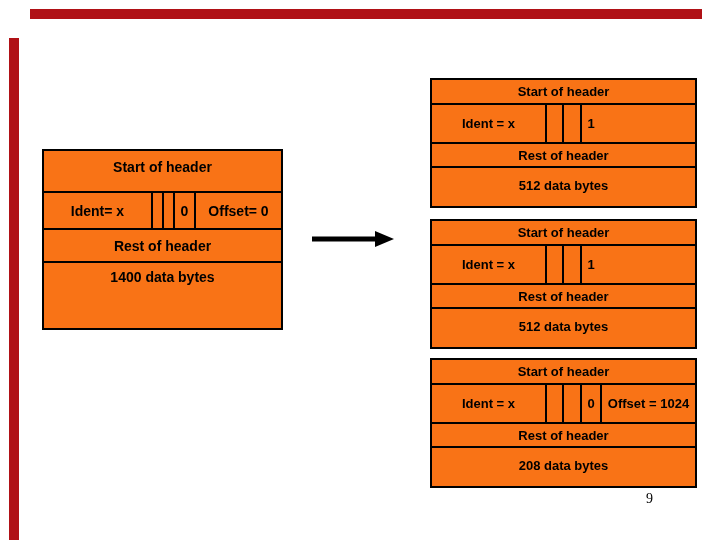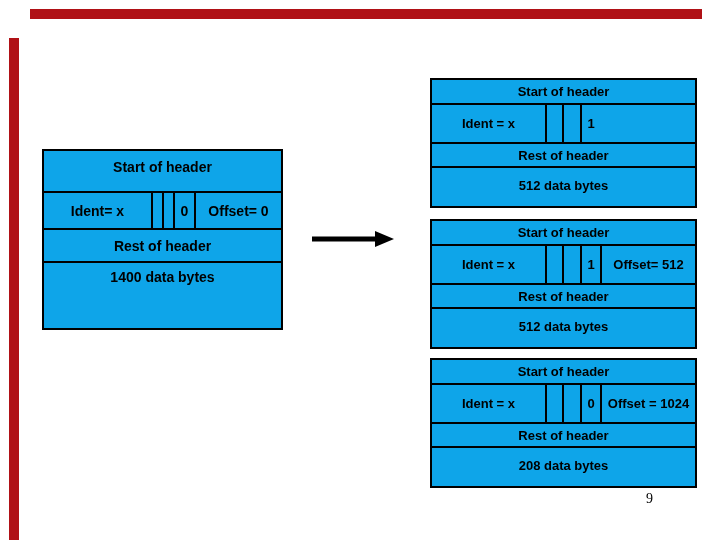--- a/index.html
+++ b/index.html
@@ -11,21 +11,21 @@
     overflow:hidden;
     color:#000;
   }
   .slide { position:absolute; inset:0; }
 
   
   .bar-h { position:absolute; left:30px; top:9px; width:672px; height:10px; background:var(--bar-color,#b01116); }
   .bar-v { position:absolute; left:9px; top:38px; width:10px; height:502px; background:var(--bar-color,#b01116); }
 
   
-  .packet { position:absolute; border:2px solid #000; background:#0ea5e9; font-weight:bold; }
+  .packet { position:absolute; border:2px solid #000; background:#f97316; font-weight:bold; }
   .original { left:42px; top:149px; width:241px; height:181px; font-size:14px; }
   .fragment { left:430px; width:267px; height:130px; font-size:13px; }
   #frag-0 { top:78px; }
   #frag-1 { top:219px; }
   #frag-2 { top:358px; }
 
   .row { display:flex; align-items:center; justify-content:center; border-bottom:2px solid #000; white-space:pre; }
   .row.last { border-bottom:none; }
 
   .original .r1 { height:42px; padding-bottom:8px; }
@@ -100,21 +100,20 @@
     <div class="row r4 last">512 data bytes</div>
   </div>
 
   <div class="packet fragment" id="frag-1">
     <div class="row r1">Start of header</div>
     <div class="row r2 ident-row">
       <div class="ident-area">Ident = x</div>
       <div class="cell c1"></div>
       <div class="cell c2"></div>
       <div class="cell c3">1</div>
-      <div class="offset-area">Offset= 512</div>
     </div>
     <div class="row r3">Rest of header</div>
     <div class="row r4 last">512 data bytes</div>
   </div>
 
   <div class="packet fragment" id="frag-2">
     <div class="row r1">Start of header</div>
     <div class="row r2 ident-row">
       <div class="ident-area">Ident = x</div>
       <div class="cell c1"></div>

